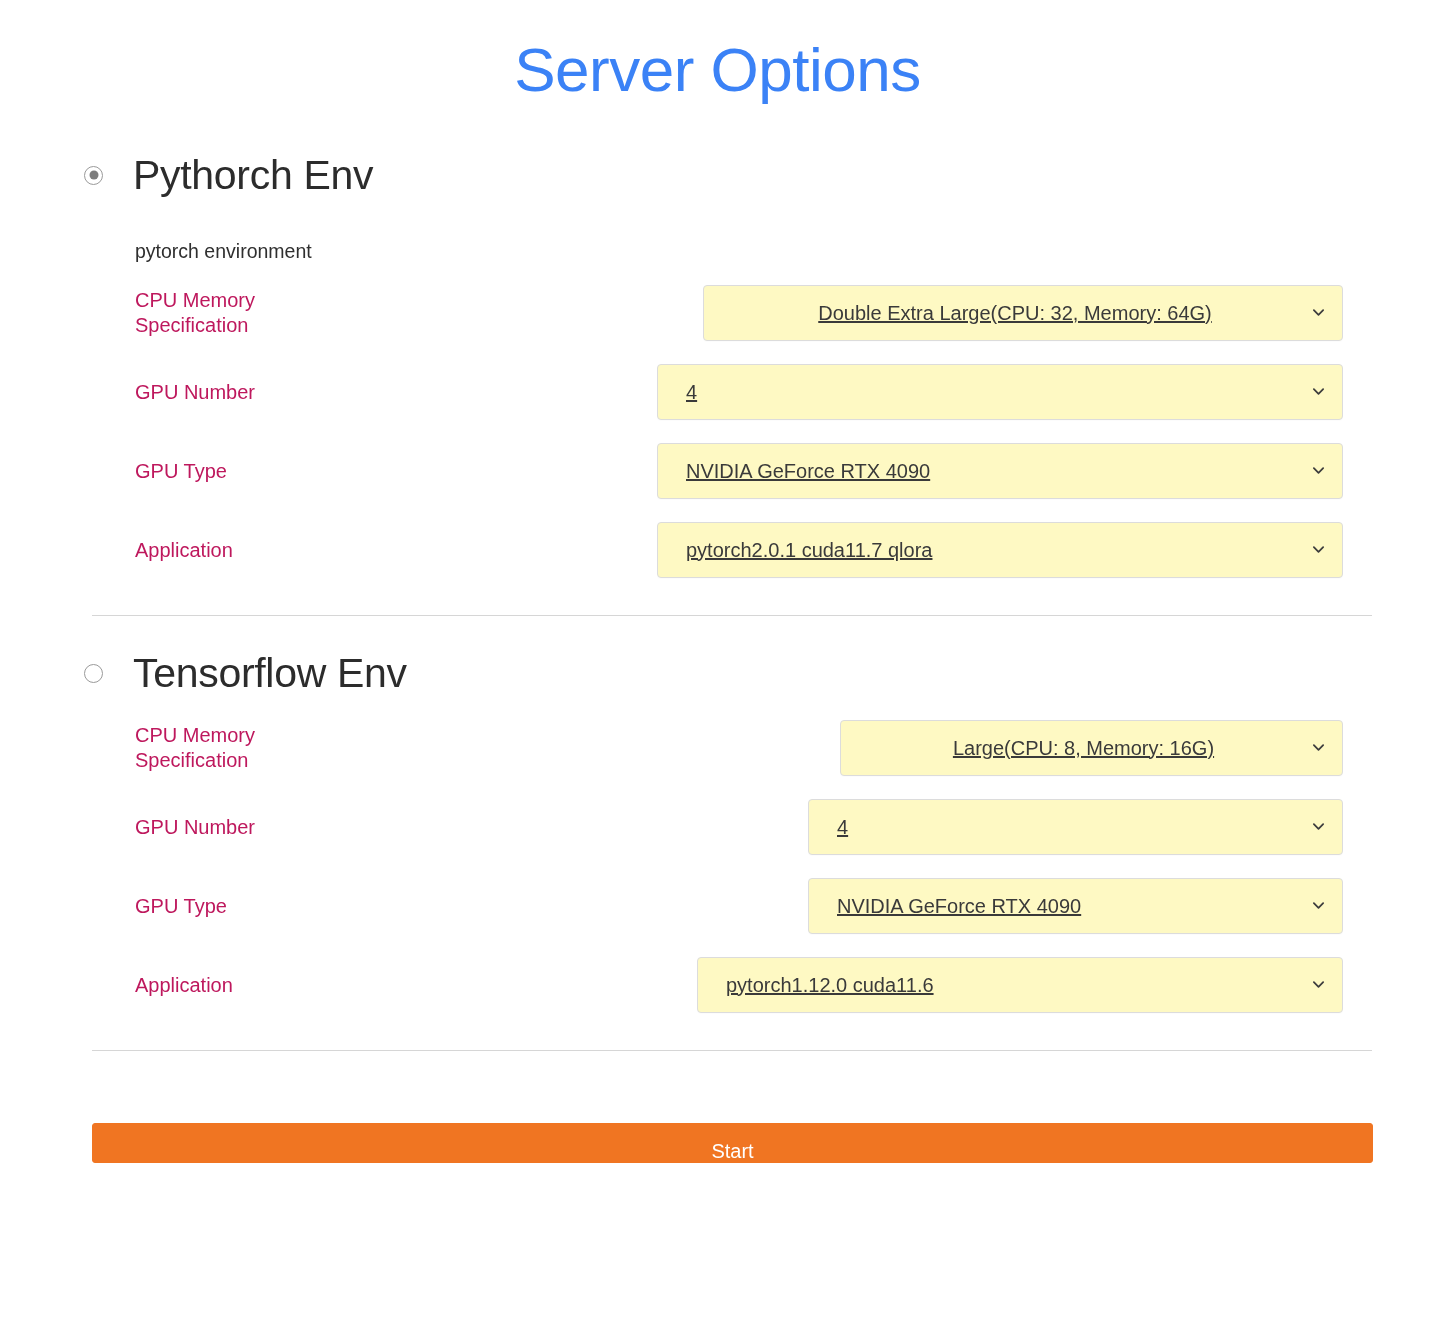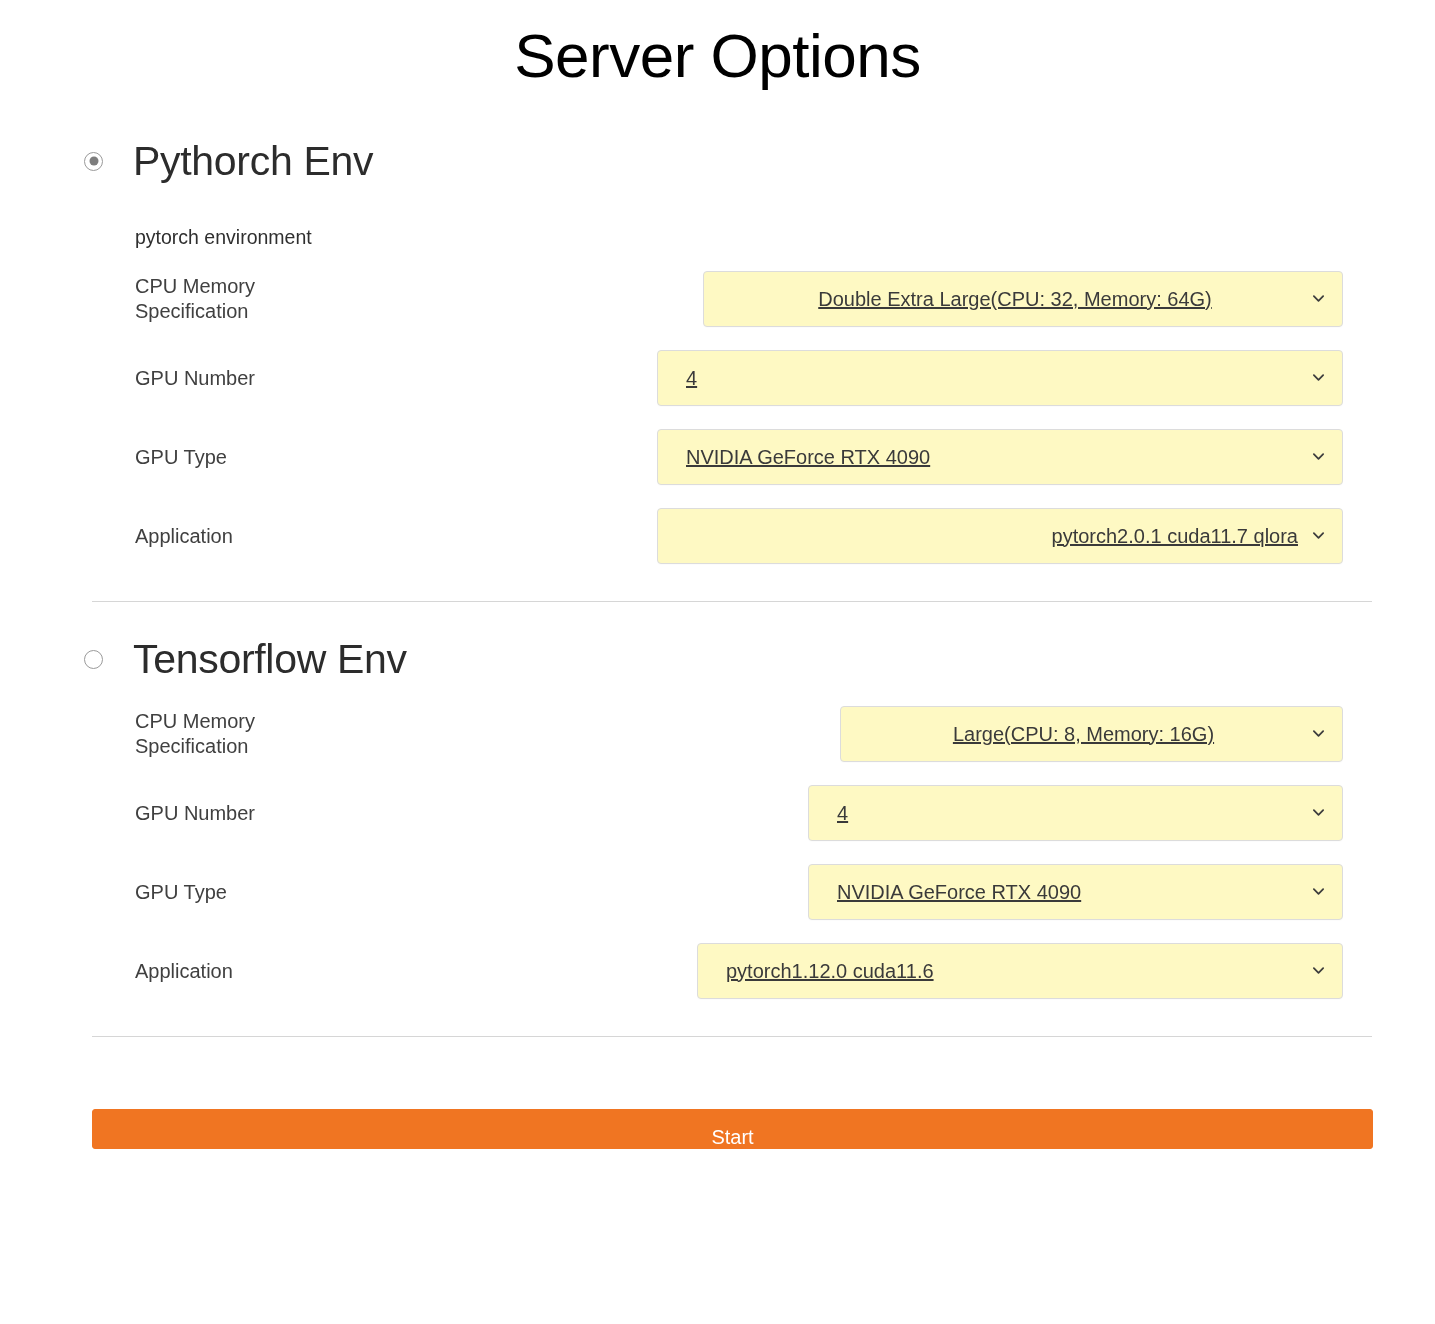--- a/index.html
+++ b/index.html
@@ -21,22 +21,22 @@
     width: 1435px;
     height: 1324px;
   }
 
   
   .page-title {
     text-align: center;
     font-size: 62px;
     font-weight: 300;
     line-height: 1.1;
-    color: #000000;
-    margin: 0;
+    color: #3b82f6;
+    margin: 14px;
     padding-top: 22px;
     letter-spacing: -0.5px;
   }
 
   
   .form-area {
     margin-top: 46px;
     padding: 0 92px 0 78px;
   }
 
@@ -100,21 +100,21 @@
   .opt-row {
     display: flex;
     align-items: center;
     min-height: 63px;
     margin-bottom: 16px;
   }
   .opt-row:last-child { margin-bottom: 0; }
 
   .opt-label {
     font-size: 20px;
-    color: #404040;
+    color: #be185d;
     line-height: 1.23;
     width: 183px;
     flex: 0 0 183px;
     padding-right: 8px;
   }
 
   .opt-control {
     flex: 1 1 auto;
     display: flex;
   }
@@ -146,21 +146,21 @@
     pointer-events: none;
   }
   .select .chev svg { display: block; }
 
   
   .env-pytorch .opt-control { justify-content: flex-end; width: 686px; }
   .env-pytorch .select { justify-content: flex-start; }
   .env-pytorch .sel-cpu   { width: 640px; justify-content: center; }
   .env-pytorch .sel-gpun  { width: 686px; }
   .env-pytorch .sel-gput  { width: 686px; }
-  .env-pytorch .sel-app   { width: 686px; justify-content: flex-end; }
+  .env-pytorch .sel-app   { width: 686px; }
 
   
   .env-tf .opt-control { justify-content: flex-end; width: 535px; }
   .env-tf .select { justify-content: flex-start; }
   .env-tf .sel-cpu  { width: 503px; justify-content: center; }
   .env-tf .sel-gpun { width: 535px; }
   .env-tf .sel-gput { width: 535px; }
   .env-tf .sel-app  { width: 646px; }
 
   .divider {

